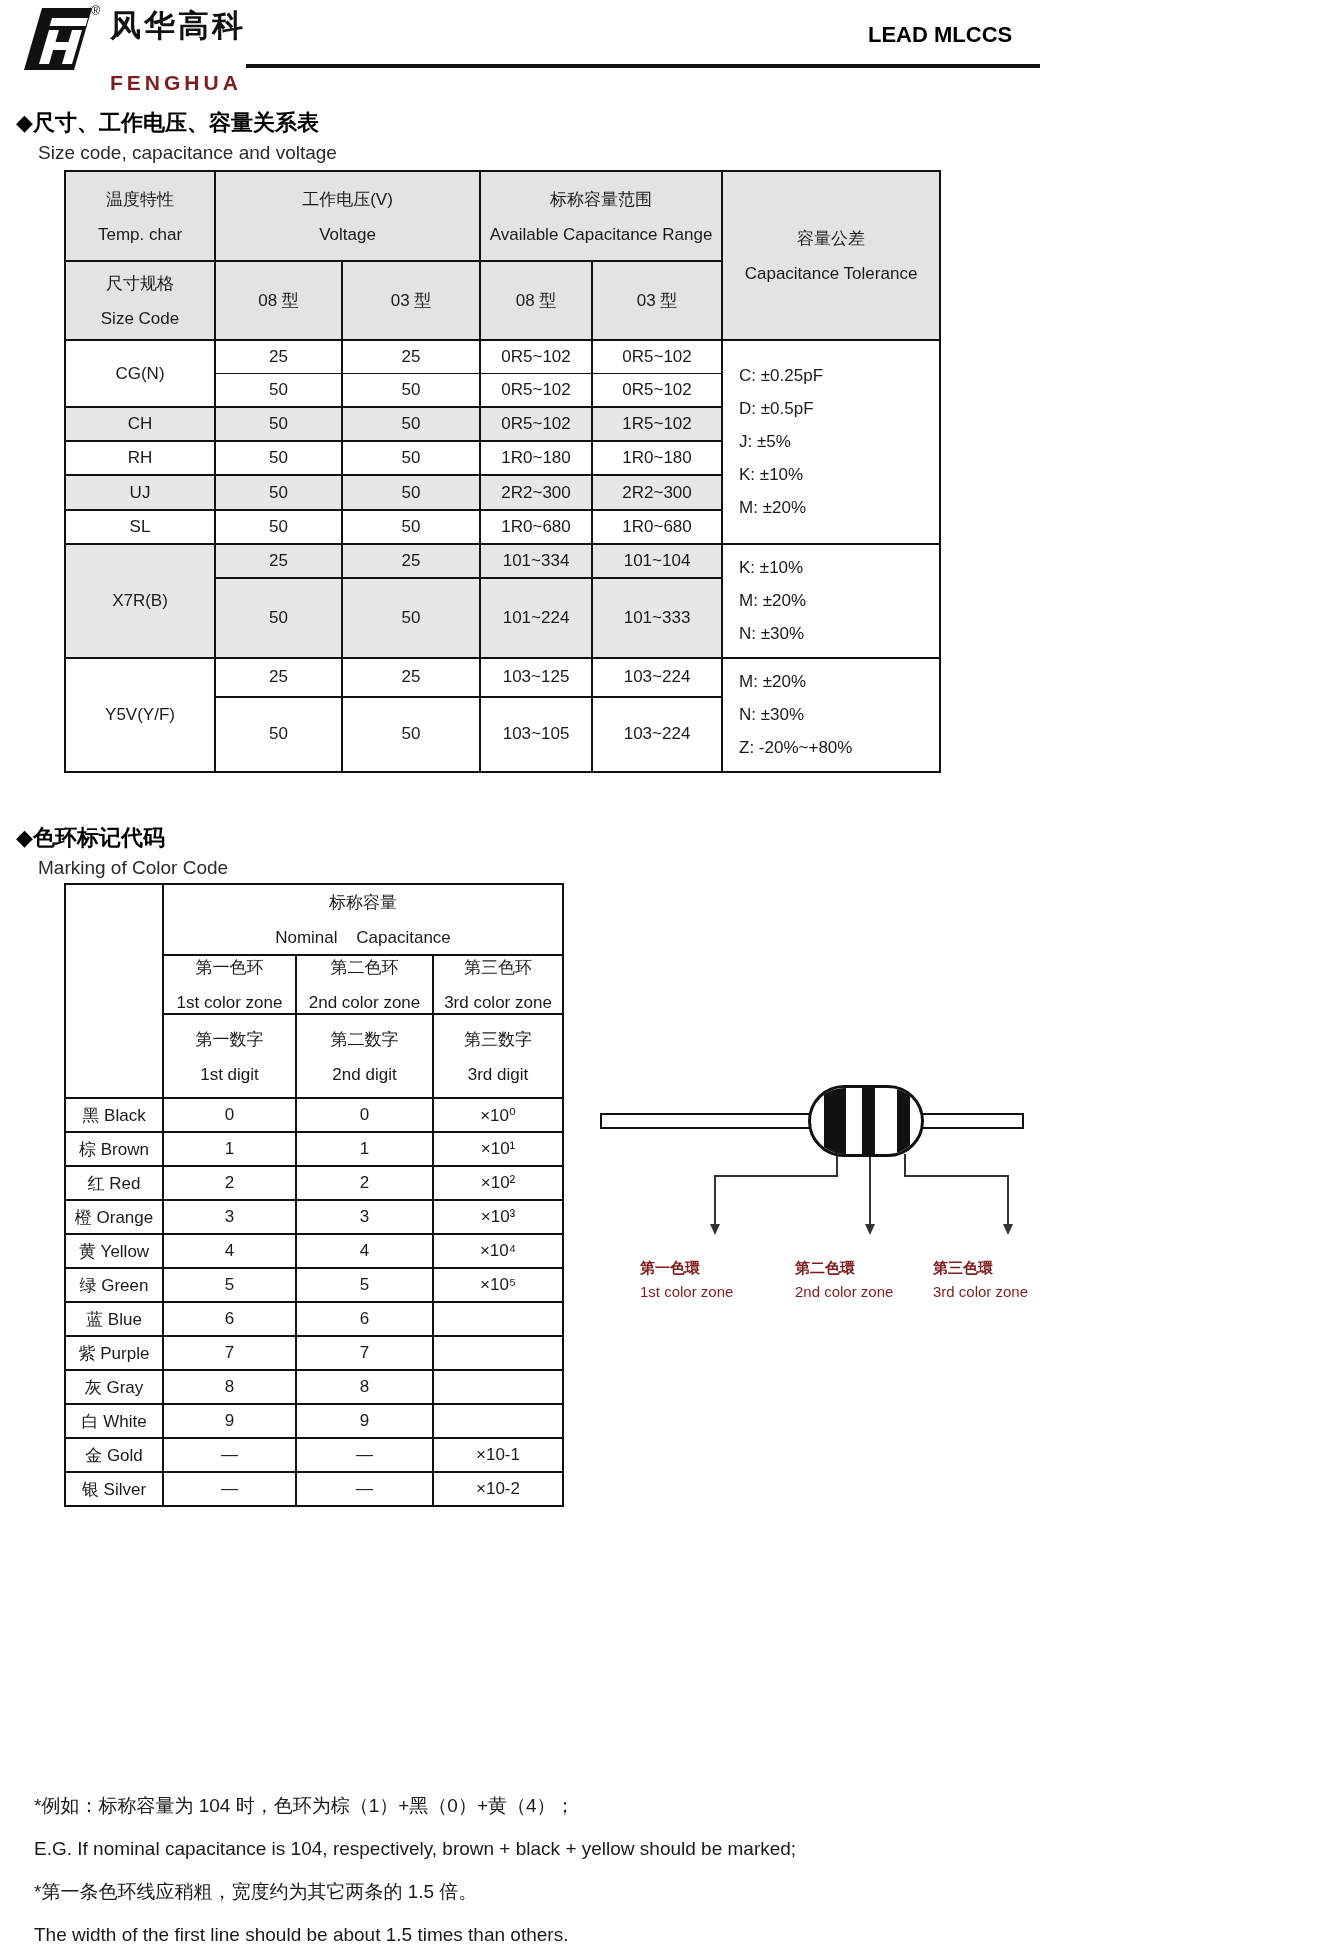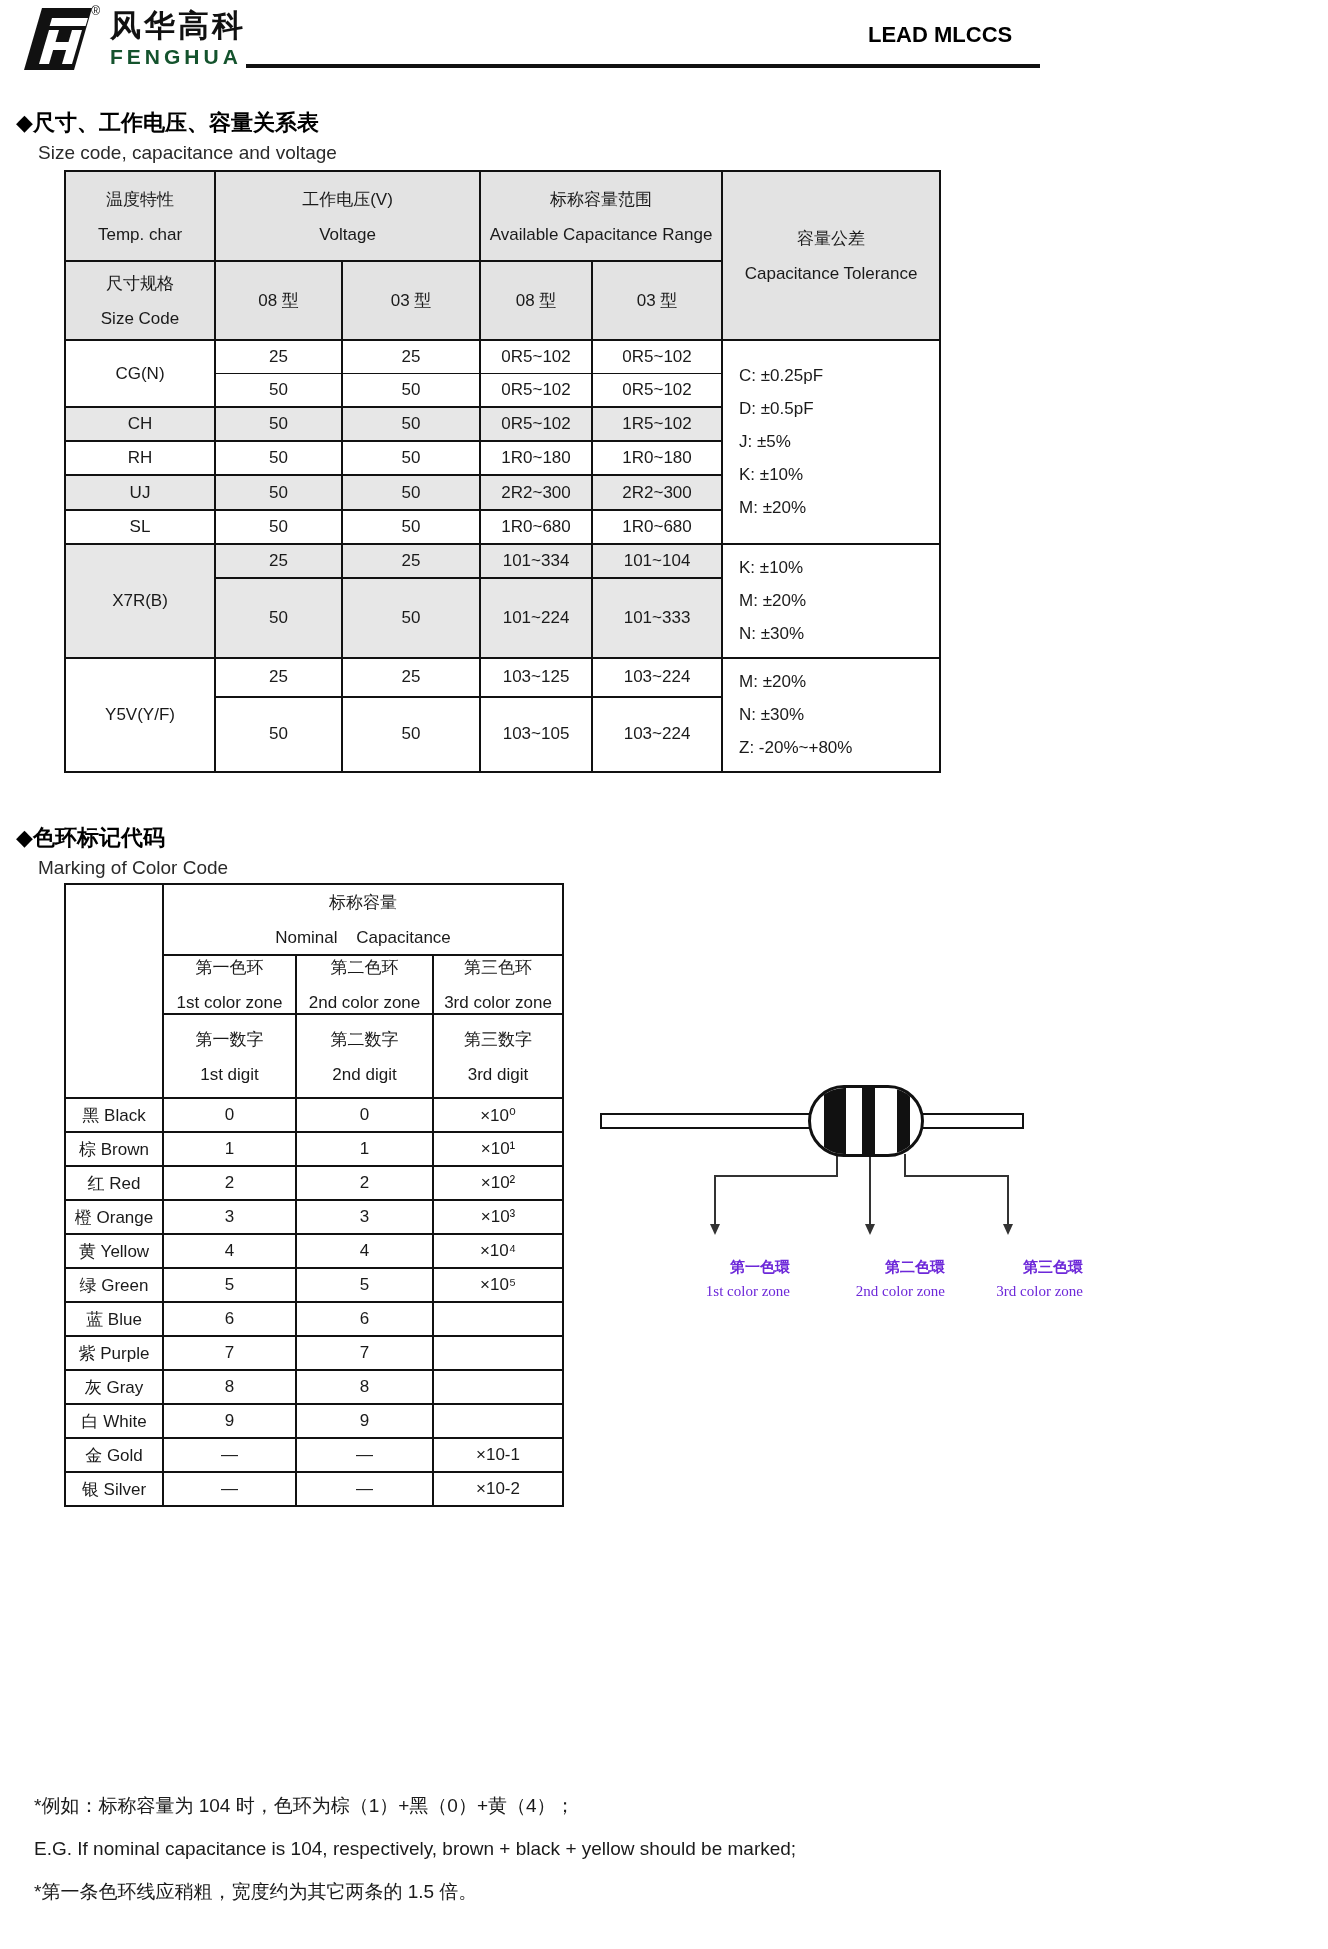--- a/index.html
+++ b/index.html
@@ -6,21 +6,21 @@
   body { font-family:"Liberation Sans","DejaVu Sans",sans-serif; color:#1a1a1a; }
   #page { position:relative; width:1328px; height:1949px; background:#ffffff; overflow:hidden; }
 
   
   .header { position:relative; height:92px; }
   .logo { position:absolute; left:16px; top:6px; display:flex; gap:14px; align-items:flex-start; }
   .logo-mark-wrap { position:relative; width:80px; height:66px; }
   .logo-reg { position:absolute; right:-4px; top:-2px; font-size:12px; color:#111; }
   .brand-col { padding-top:2px; }
   .brand-cn { font-size:31px; font-weight:bold; letter-spacing:3px; line-height:36px; color:#111; }
-  .brand-en { font-size:21px; font-weight:bold; letter-spacing:4px; line-height:26px; color:#14532d; }
+  .brand-en { font-size:21px; font-weight:bold; letter-spacing:4px; line-height:26px; color:#7f1d1d;margin-top:26px; }
   .doc-title { position:absolute; left:868px; top:22px; width:152px; text-align:left; font-size:22px; font-weight:bold; color:#000; }
   .header-rule { position:absolute; left:246px; top:64px; width:794px; height:4px; background:#111; }
 
   
   .sec-title { margin:16px 0 0 16px; font-size:22px; font-weight:bold; color:#000; line-height:30px; }
   .sec-sub { margin:2px 0 0 38px; font-size:19px; color:#2a2a2a; line-height:26px; }
 
   
   table { border-collapse:collapse; table-layout:fixed; }
   td { border:2px solid #111; text-align:center; font-size:17px; padding:0 2px; vertical-align:middle; }
@@ -45,21 +45,21 @@
   
   .diagram { position:absolute; left:575px; top:1062px; width:540px; height:260px; }
   .wire { position:absolute; left:25px; top:51px; width:420px; height:12px; border:2px solid #111; background:#fff; }
   .res-body { position:absolute; left:233px; top:23px; width:110px; height:66px; border:3px solid #111; border-radius:36px; background:#fff; overflow:hidden; z-index:2; }
   .band { position:absolute; top:-2px; bottom:-2px; background:#111; }
   .band1 { left:13px; width:22px; }
   .band2 { left:51px; width:13px; }
   .band3 { left:86px; width:13px; }
   .dline { position:absolute; background:#333; }
   .ah { position:absolute; width:0; height:0; border-left:5px solid transparent; border-right:5px solid transparent; border-top:11px solid #333; }
-  .dlabel { position:absolute; top:196px; width:150px; text-align:right; color:#6d28d9;font-family:Liberation Serif, serif; }
+  .dlabel { position:absolute; top:196px; width:150px; text-align:left; color:#7f1d1d; }
   .dlabel .cn { font-weight:bold; font-size:15px; line-height:19px; }
   .dlabel .en { font-size:15px; line-height:19px; margin-top:5px; }
 
   
   .notes { position:absolute; left:34px; top:1792px; width:1100px; }
   .notes p { margin:0 0 16px 0; font-size:19px; line-height:27px; color:#1a1a1a; }
 </style>
 </head>
 <body>
 
@@ -367,15 +367,16 @@
     <div class="dlabel" style="left:358px">
       <div class="cn">第三色環</div>
         <div class="en">3rd color zone</div>
     </div>
   </div>
 
   <div class="notes">
     <p>*例如：标称容量为 104 时，色环为棕（1）+黑（0）+黄（4）；</p>
     <p>E.G. If nominal capacitance is 104, respectively, brown + black + yellow should be marked;</p>
     <p>*第一条色环线应稍粗，宽度约为其它两条的 1.5 倍。</p>
+    <p>The width of the first line should be about 1.5 times than others.</p>
   </div>
 
 </div>
 
 </body></html>

